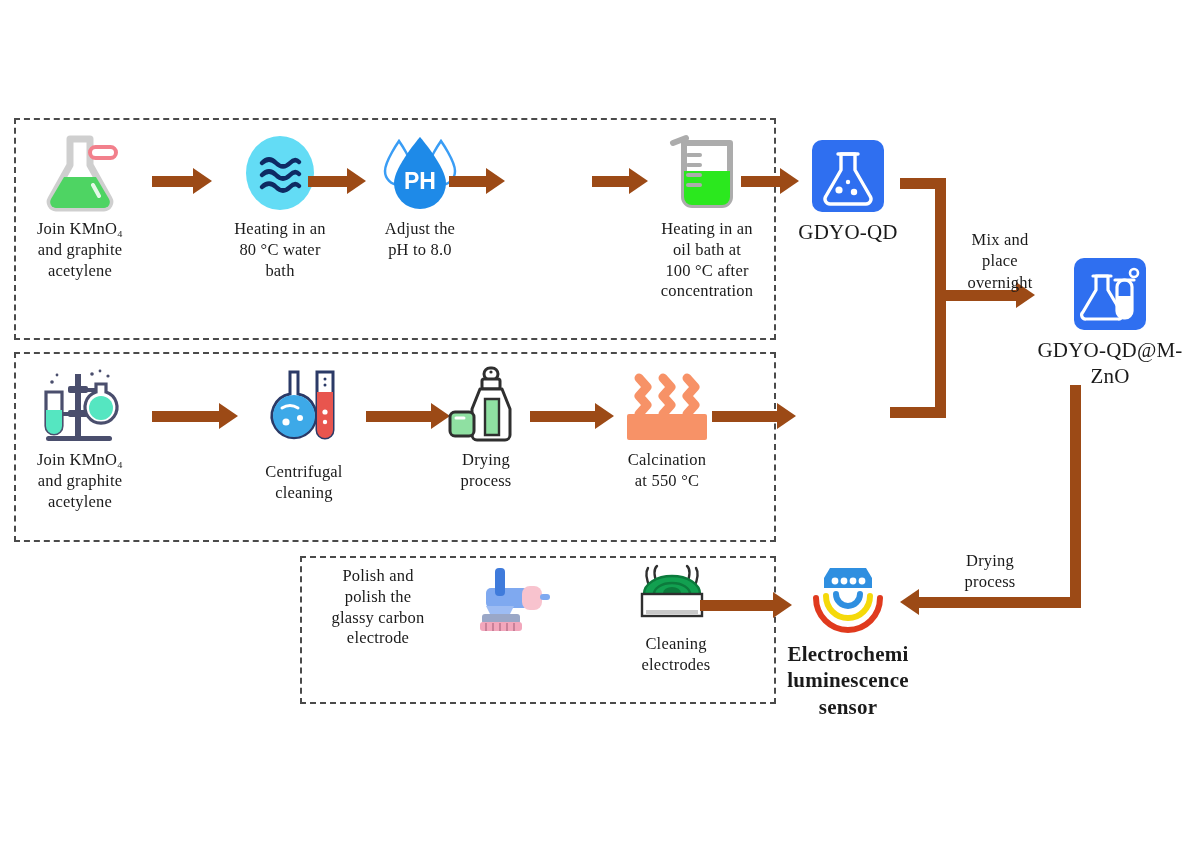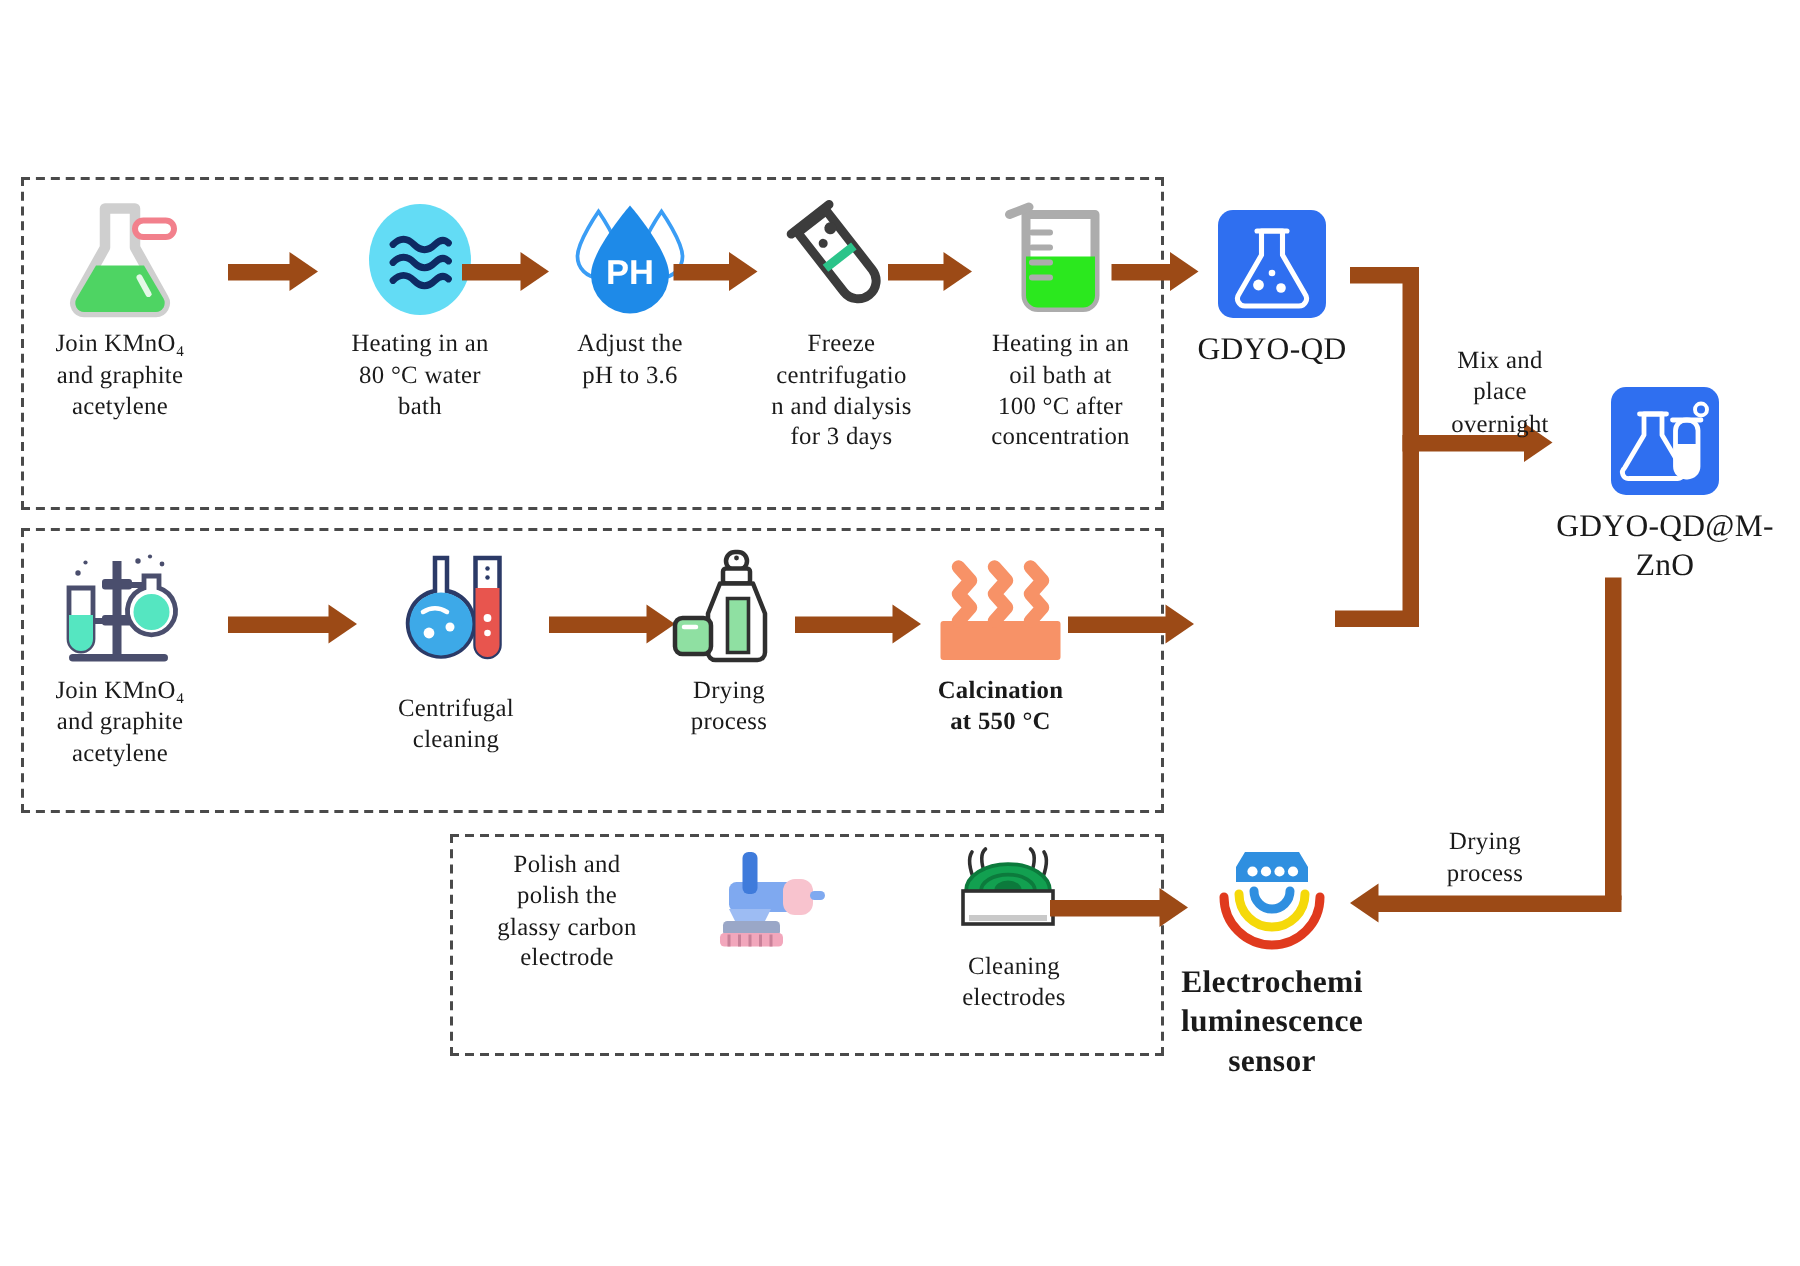--- a/index.html
+++ b/index.html
@@ -116,45 +116,28 @@
   <div class="step" style="left:355px; top:133px; width:130px;">
     <div class="icon-wrap">
       <svg width="86" height="80" viewBox="0 0 86 80">
         <path d="M22 8 C22 8 8 28 8 38 a14 14 0 0 0 28 0 C36 28 22 8 22 8 Z" fill="none" stroke="#3a9df5" stroke-width="2.5"></path>
         <path d="M64 8 C64 8 50 28 50 38 a14 14 0 0 0 28 0 C78 28 64 8 64 8 Z" fill="none" stroke="#3a9df5" stroke-width="2.5"></path>
         <path d="M43 4 C43 4 17 34 17 50 a26 26 0 0 0 52 0 C69 34 43 4 43 4 Z" fill="#1E8AE8"></path>
         <text x="43" y="56" text-anchor="middle" font-family="Liberation Sans, sans-serif" font-size="23" font-weight="bold" fill="#ffffff">PH</text>
       </svg>
     </div>
     <div class="caption">Adjust the
-pH to 3.6</div>
+pH to 8.0</div>
   </div>
 
   <div class="arrow-h right" style="left:449px; top:168px; width:56px;">
     <div class="shaft" style="width:41px;"></div>
       <div class="head"></div>
   </div>
 
-  <div class="step" style="left:496px; top:133px; width:130px;">
-    <div class="icon-wrap">
-      <svg width="80" height="80" viewBox="0 0 80 80">
-        <g transform="rotate(-38 40 40)">
-          <path d="M28 8 h24 v50 a12 12 0 0 1 -24 0 Z" fill="#ffffff" stroke="#3C3C3C" stroke-width="6" stroke-linejoin="round"></path>
-          <path d="M28 38 h24" stroke="#2BC48A" stroke-width="6"></path>
-          <circle cx="37" cy="24" r="3" fill="#3C3C3C"></circle>
-          <circle cx="47" cy="19" r="4" fill="#3C3C3C"></circle>
-          <path d="M24 6 h32" stroke="#3C3C3C" stroke-width="6" stroke-linecap="round"></path>
-        </g>
-      </svg>
-    </div>
-    <div class="caption">Freeze
-centrifugatio
-n and dialysis
-for 3 days</div>
-  </div>
 
   <div class="arrow-h right" style="left:592px; top:168px; width:56px;">
     <div class="shaft" style="width:41px;"></div>
       <div class="head"></div>
   </div>
 
   <div class="step" style="left:638px; top:133px; width:138px;">
     <div class="icon-wrap">
       <svg width="78" height="80" viewBox="0 0 78 80">
         <path d="M16 10 h46 v54 a8 8 0 0 1 -8 8 H24 a8 8 0 0 1 -8 -8 Z" fill="#ffffff" stroke="#ACACAC" stroke-width="6" stroke-linejoin="round"></path>
@@ -267,21 +250,21 @@
     </div>
     <div class="caption">Drying
 process</div>
   </div>
 
   <div class="arrow-h right" style="left:530px; top:403px; width:84px;">
     <div class="shaft" style="width:68px;"></div>
       <div class="head"></div>
   </div>
 
-  <div class="step" style="left:600px; top:366px; width:134px;font-weight:bold;">
+  <div class="step" style="left:600px; top:366px; width:134px;">
     <div class="icon-wrap">
       <svg width="96" height="78" viewBox="0 0 96 78">
         <rect x="8" y="48" width="80" height="26" rx="2" fill="#F79267"></rect>
         <g stroke="#F79267" stroke-width="9" fill="none" stroke-linecap="round" stroke-linejoin="round">
           <path d="M20 48 l8 -9 l-8 -9 l8 -9 l-8 -9"></path>
           <path d="M44 48 l8 -9 l-8 -9 l8 -9 l-8 -9"></path>
           <path d="M68 48 l8 -9 l-8 -9 l8 -9 l-8 -9"></path>
         </g>
       </svg>
     </div>

